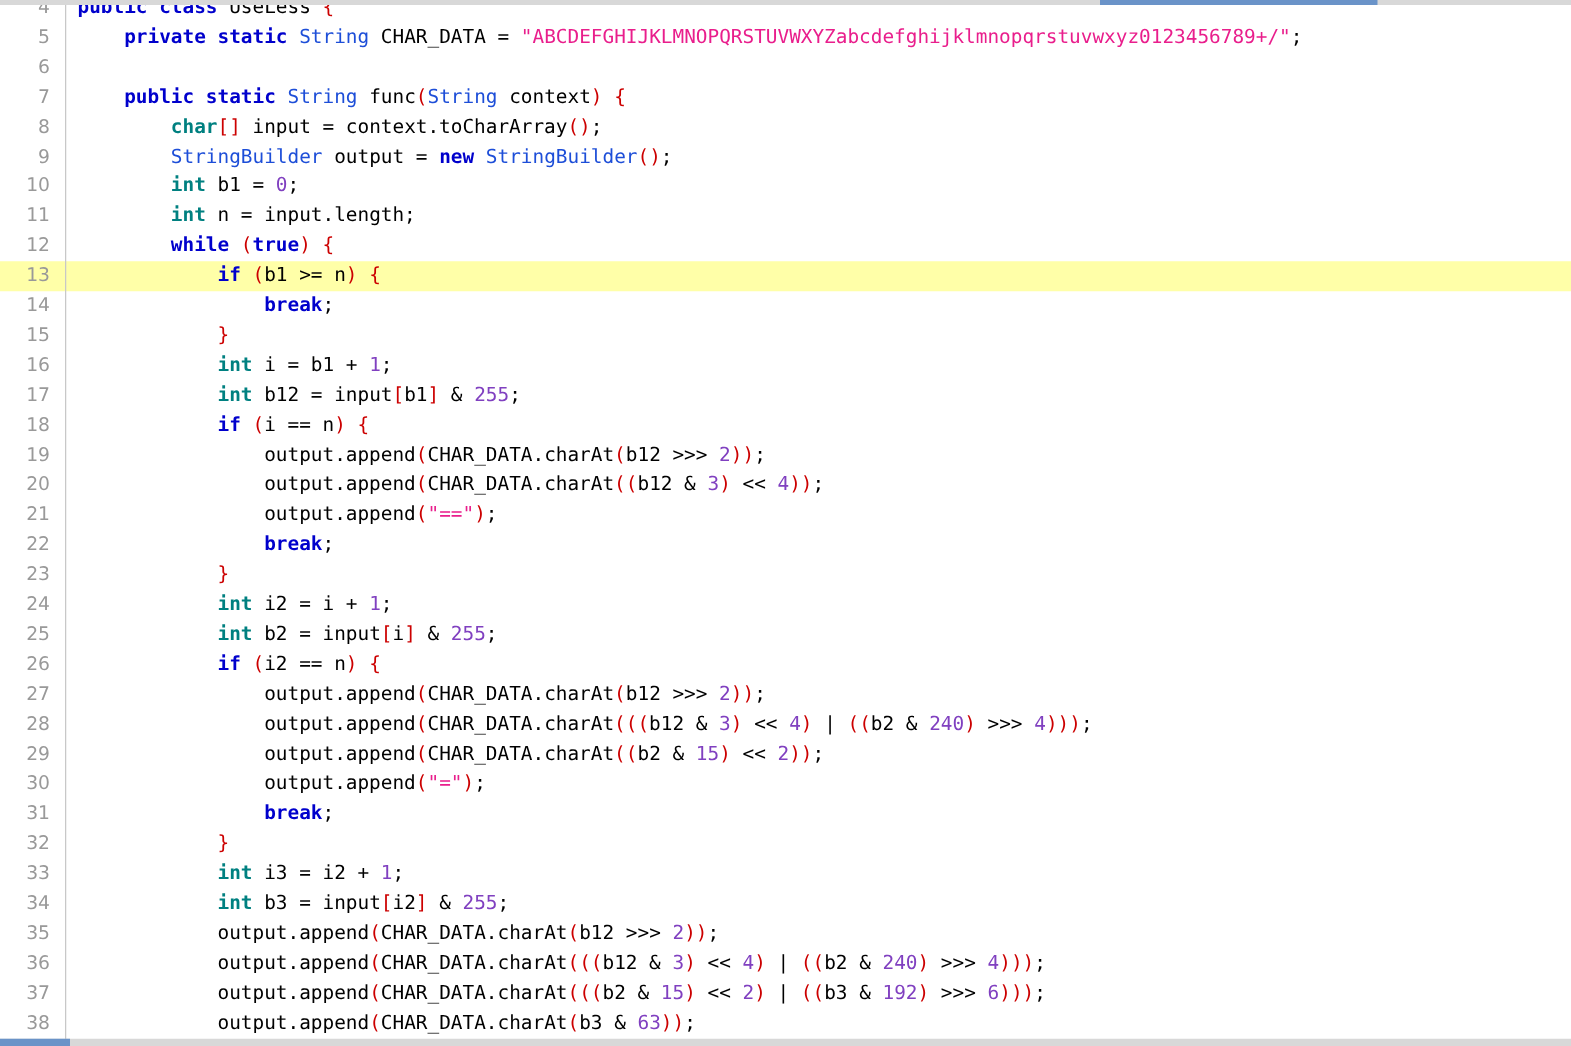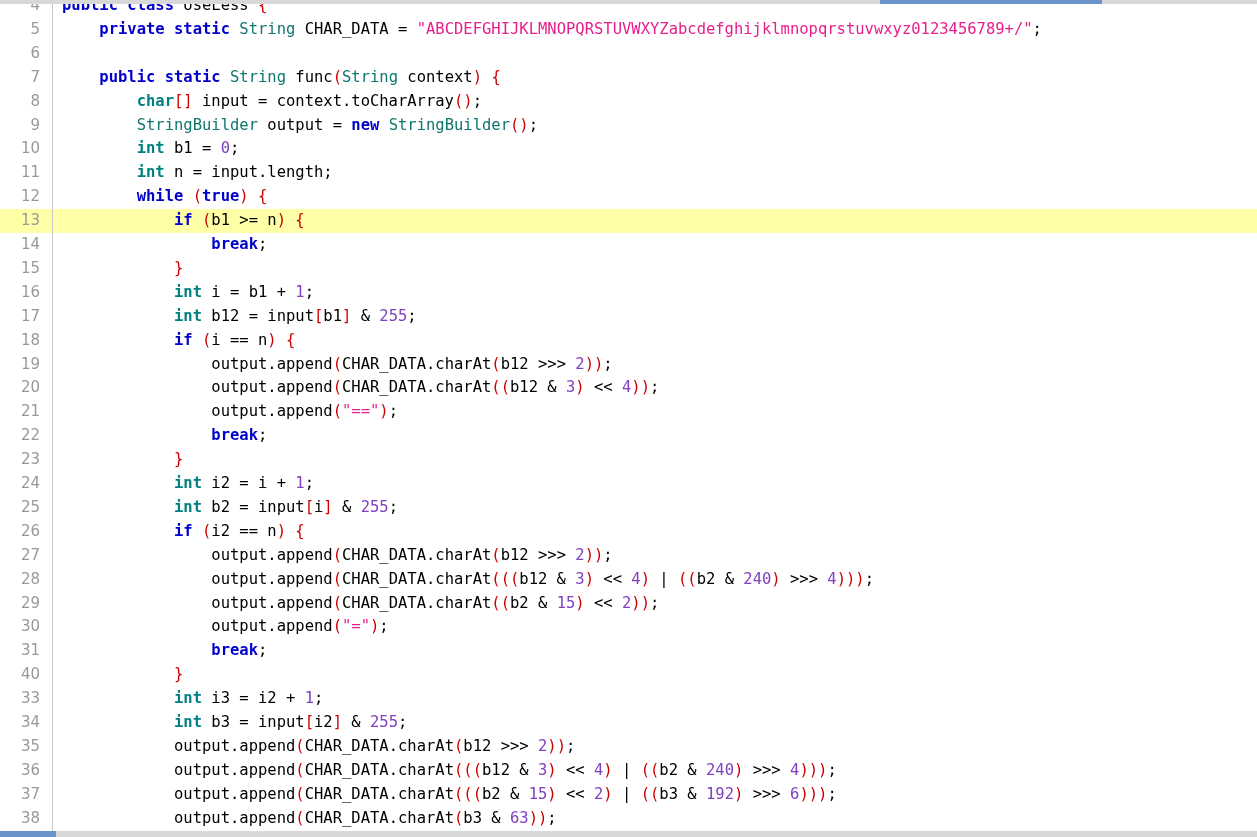--- a/index.html
+++ b/index.html
@@ -90,21 +90,21 @@
     position: absolute;
     left: 52px; top: 0;
     width: 1px; height: 837px;
     background: #c8c8c8;
     z-index: 20;
   }
 
   
   .t-kw   { color: #0000cc; font-weight: bold; }
   .t-prim { color: #008080; font-weight: bold; }
-  .t-type { color: #0f766e; }
+  .t-type { color: #1d4ed8; }
   .t-str  { color: #e91e8c; }
   .t-num  { color: #8040c0; }
   .t-br   { color: #cc0000; }
   .t-id   { color: #000000; }
   .t-op   { color: #000000; }
 </style>
 </head>
 <body>
 
 <div id="editor-root">
@@ -133,21 +133,21 @@
       <div class="code-line" style="position: absolute; left: 0px; top: 424.2px; width: 1161px;"><span class="gutter-num">22</span><span class="line-text"><span>                </span><span class="t-kw">break</span><span class="t-op">;</span></span></div>
       <div class="code-line" style="position: absolute; left: 0px; top: 448.1px; width: 1257px;"><span class="gutter-num">23</span><span class="line-text"><span>            </span><span class="t-br">}</span></span></div>
       <div class="code-line" style="position: absolute; left: 0px; top: 472px; width: 1257px;"><span class="gutter-num">24</span><span class="line-text"><span>            </span><span class="t-prim">int</span><span class="t-id"> i2 = i + </span><span class="t-num">1</span><span class="t-op">;</span></span></div>
       <div class="code-line" style="position: absolute; left: 0px; top: 495.9px; width: 1257px;"><span class="gutter-num">25</span><span class="line-text"><span>            </span><span class="t-prim">int</span><span class="t-id"> b2 = input</span><span class="t-br">[</span><span class="t-id">i</span><span class="t-br">]</span><span class="t-id"> &amp; </span><span class="t-num">255</span><span class="t-op">;</span></span></div>
       <div class="code-line" style="position: absolute; left: 0px; top: 519.8px; width: 1234px;"><span class="gutter-num">26</span><span class="line-text"><span>            </span><span class="t-kw">if</span><span class="t-op"> </span><span class="t-br">(</span><span class="t-id">i2 == n</span><span class="t-br">)</span><span class="t-op"> </span><span class="t-br">{</span></span></div>
       <div class="code-line" style="position: absolute; left: 0px; top: 543.7px; width: 1257px;"><span class="gutter-num">27</span><span class="line-text"><span>                </span><span class="t-id">output.append</span><span class="t-br">(</span><span class="t-id">CHAR_DATA.charAt</span><span class="t-br">(</span><span class="t-id">b12 &gt;&gt;&gt; </span><span class="t-num">2</span><span class="t-br">))</span><span class="t-op">;</span></span></div>
       <div class="code-line" style="position: absolute; left: 0px; top: 567.6px; width: 1257px;"><span class="gutter-num">28</span><span class="line-text"><span>                </span><span class="t-id">output.append</span><span class="t-br">(</span><span class="t-id">CHAR_DATA.charAt</span><span class="t-br">(((</span><span class="t-id">b12 &amp; </span><span class="t-num">3</span><span class="t-br">)</span><span class="t-id"> &lt;&lt; </span><span class="t-num">4</span><span class="t-br">)</span><span class="t-id"> | </span><span class="t-br">((</span><span class="t-id">b2 &amp; </span><span class="t-num">240</span><span class="t-br">)</span><span class="t-id"> &gt;&gt;&gt; </span><span class="t-num">4</span><span class="t-br">)))</span><span class="t-op">;</span></span></div>
       <div class="code-line" style="position: absolute; left: 0px; top: 591.5px; width: 1257px;"><span class="gutter-num">29</span><span class="line-text"><span>                </span><span class="t-id">output.append</span><span class="t-br">(</span><span class="t-id">CHAR_DATA.charAt</span><span class="t-br">((</span><span class="t-id">b2 &amp; </span><span class="t-num">15</span><span class="t-br">)</span><span class="t-id"> &lt;&lt; </span><span class="t-num">2</span><span class="t-br">))</span><span class="t-op">;</span></span></div>
       <div class="code-line" style="position: absolute; left: 0px; top: 615.4px; width: 1257px; text-decoration: underline;"><span class="gutter-num">30</span><span class="line-text"><span>                </span><span class="t-id">output.append</span><span class="t-br">(</span><span class="t-str">"="</span><span class="t-br">)</span><span class="t-op">;</span></span></div>
       <div class="code-line" style="position: absolute; left: 0px; top: 639.3px; width: 1257px; padding-left: 36px;"><span class="gutter-num">31</span><span class="line-text"><span>                </span><span class="t-kw">break</span><span class="t-op">;</span></span></div>
-      <div class="code-line" style="position: absolute; left: 0px; top: 663.2px; width: 1257px;"><span class="gutter-num">40</span><span class="line-text"><span>            </span><span class="t-br">}</span></span></div>
+      <div class="code-line" style="position: absolute; left: 0px; top: 663.2px; width: 1257px;"><span class="gutter-num">32</span><span class="line-text"><span>            </span><span class="t-br">}</span></span></div>
       <div class="code-line" style="position: absolute; left: 0px; top: 687.1px; width: 1257px;"><span class="gutter-num">33</span><span class="line-text"><span>            </span><span class="t-prim">int</span><span class="t-id"> i3 = i2 + </span><span class="t-num">1</span><span class="t-op">;</span></span></div>
       <div class="code-line" style="position: absolute; left: 0px; top: 711px; width: 1257px;"><span class="gutter-num">34</span><span class="line-text"><span>            </span><span class="t-prim">int</span><span class="t-id"> b3 = input</span><span class="t-br">[</span><span class="t-id">i2</span><span class="t-br">]</span><span class="t-id"> &amp; </span><span class="t-num">255</span><span class="t-op">;</span></span></div>
       <div class="code-line" style="position: absolute; left: 0px; top: 734.9px; width: 1257px;"><span class="gutter-num">35</span><span class="line-text"><span>            </span><span class="t-id">output.append</span><span class="t-br">(</span><span class="t-id">CHAR_DATA.charAt</span><span class="t-br">(</span><span class="t-id">b12 &gt;&gt;&gt; </span><span class="t-num">2</span><span class="t-br">))</span><span class="t-op">;</span></span></div>
       <div class="code-line" style="position: absolute; left: 0px; top: 758.8px; width: 1257px;"><span class="gutter-num">36</span><span class="line-text"><span>            </span><span class="t-id">output.append</span><span class="t-br">(</span><span class="t-id">CHAR_DATA.charAt</span><span class="t-br">(((</span><span class="t-id">b12 &amp; </span><span class="t-num">3</span><span class="t-br">)</span><span class="t-id"> &lt;&lt; </span><span class="t-num">4</span><span class="t-br">)</span><span class="t-id"> | </span><span class="t-br">((</span><span class="t-id">b2 &amp; </span><span class="t-num">240</span><span class="t-br">)</span><span class="t-id"> &gt;&gt;&gt; </span><span class="t-num">4</span><span class="t-br">)))</span><span class="t-op">;</span></span></div>
       <div class="code-line" style="position: absolute; left: 0px; top: 782.7px; width: 1257px;"><span class="gutter-num">37</span><span class="line-text"><span>            </span><span class="t-id">output.append</span><span class="t-br">(</span><span class="t-id">CHAR_DATA.charAt</span><span class="t-br">(((</span><span class="t-id">b2 &amp; </span><span class="t-num">15</span><span class="t-br">)</span><span class="t-id"> &lt;&lt; </span><span class="t-num">2</span><span class="t-br">)</span><span class="t-id"> | </span><span class="t-br">((</span><span class="t-id">b3 &amp; </span><span class="t-num">192</span><span class="t-br">)</span><span class="t-id"> &gt;&gt;&gt; </span><span class="t-num">6</span><span class="t-br">)))</span><span class="t-op">;</span></span></div>
       <div class="code-line" style="position: absolute; left: 0px; top: 806.6px; width: 1257px;"><span class="gutter-num">38</span><span class="line-text"><span>            </span><span class="t-id">output.append</span><span class="t-br">(</span><span class="t-id">CHAR_DATA.charAt</span><span class="t-br">(</span><span class="t-id">b3 &amp; </span><span class="t-num">63</span><span class="t-br">))</span><span class="t-op">;</span></span></div>
     </div>
 
   <div id="top-scrollbar" style="background: rgb(216, 216, 216);">
     <div id="top-scrollbar-thumb" style="left: 880px; width: 222px; background: rgb(106, 147, 200);"></div>

